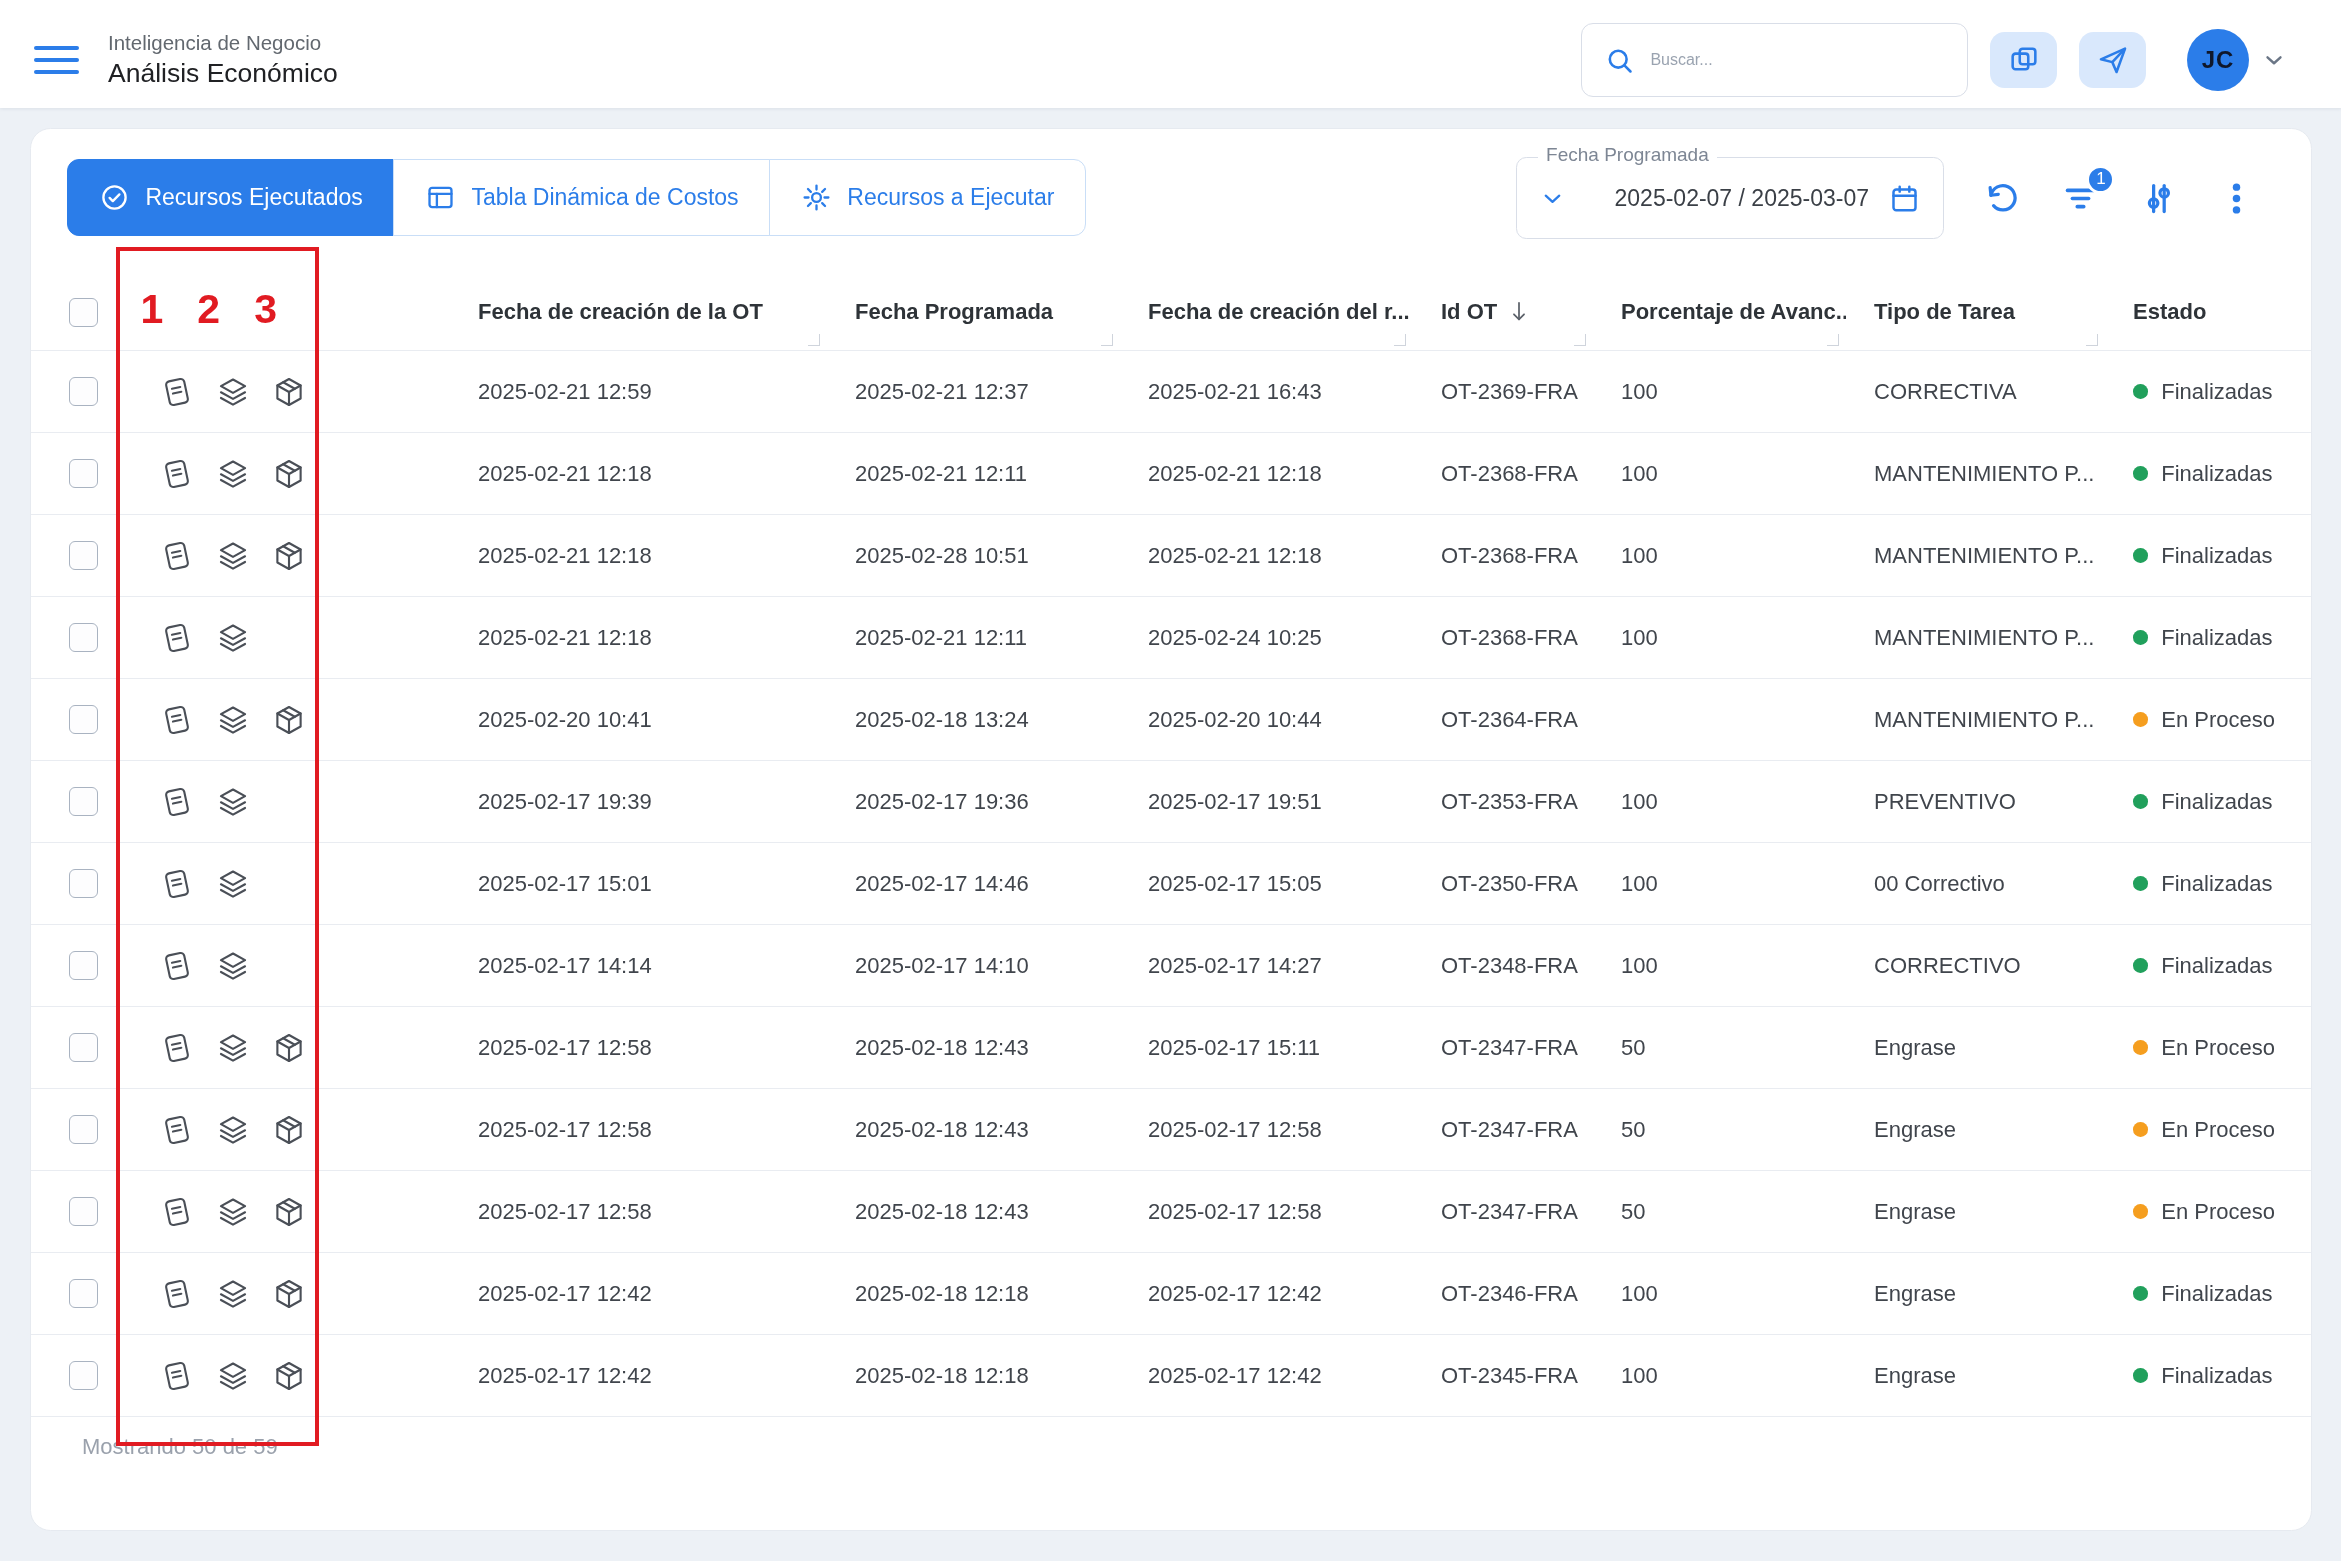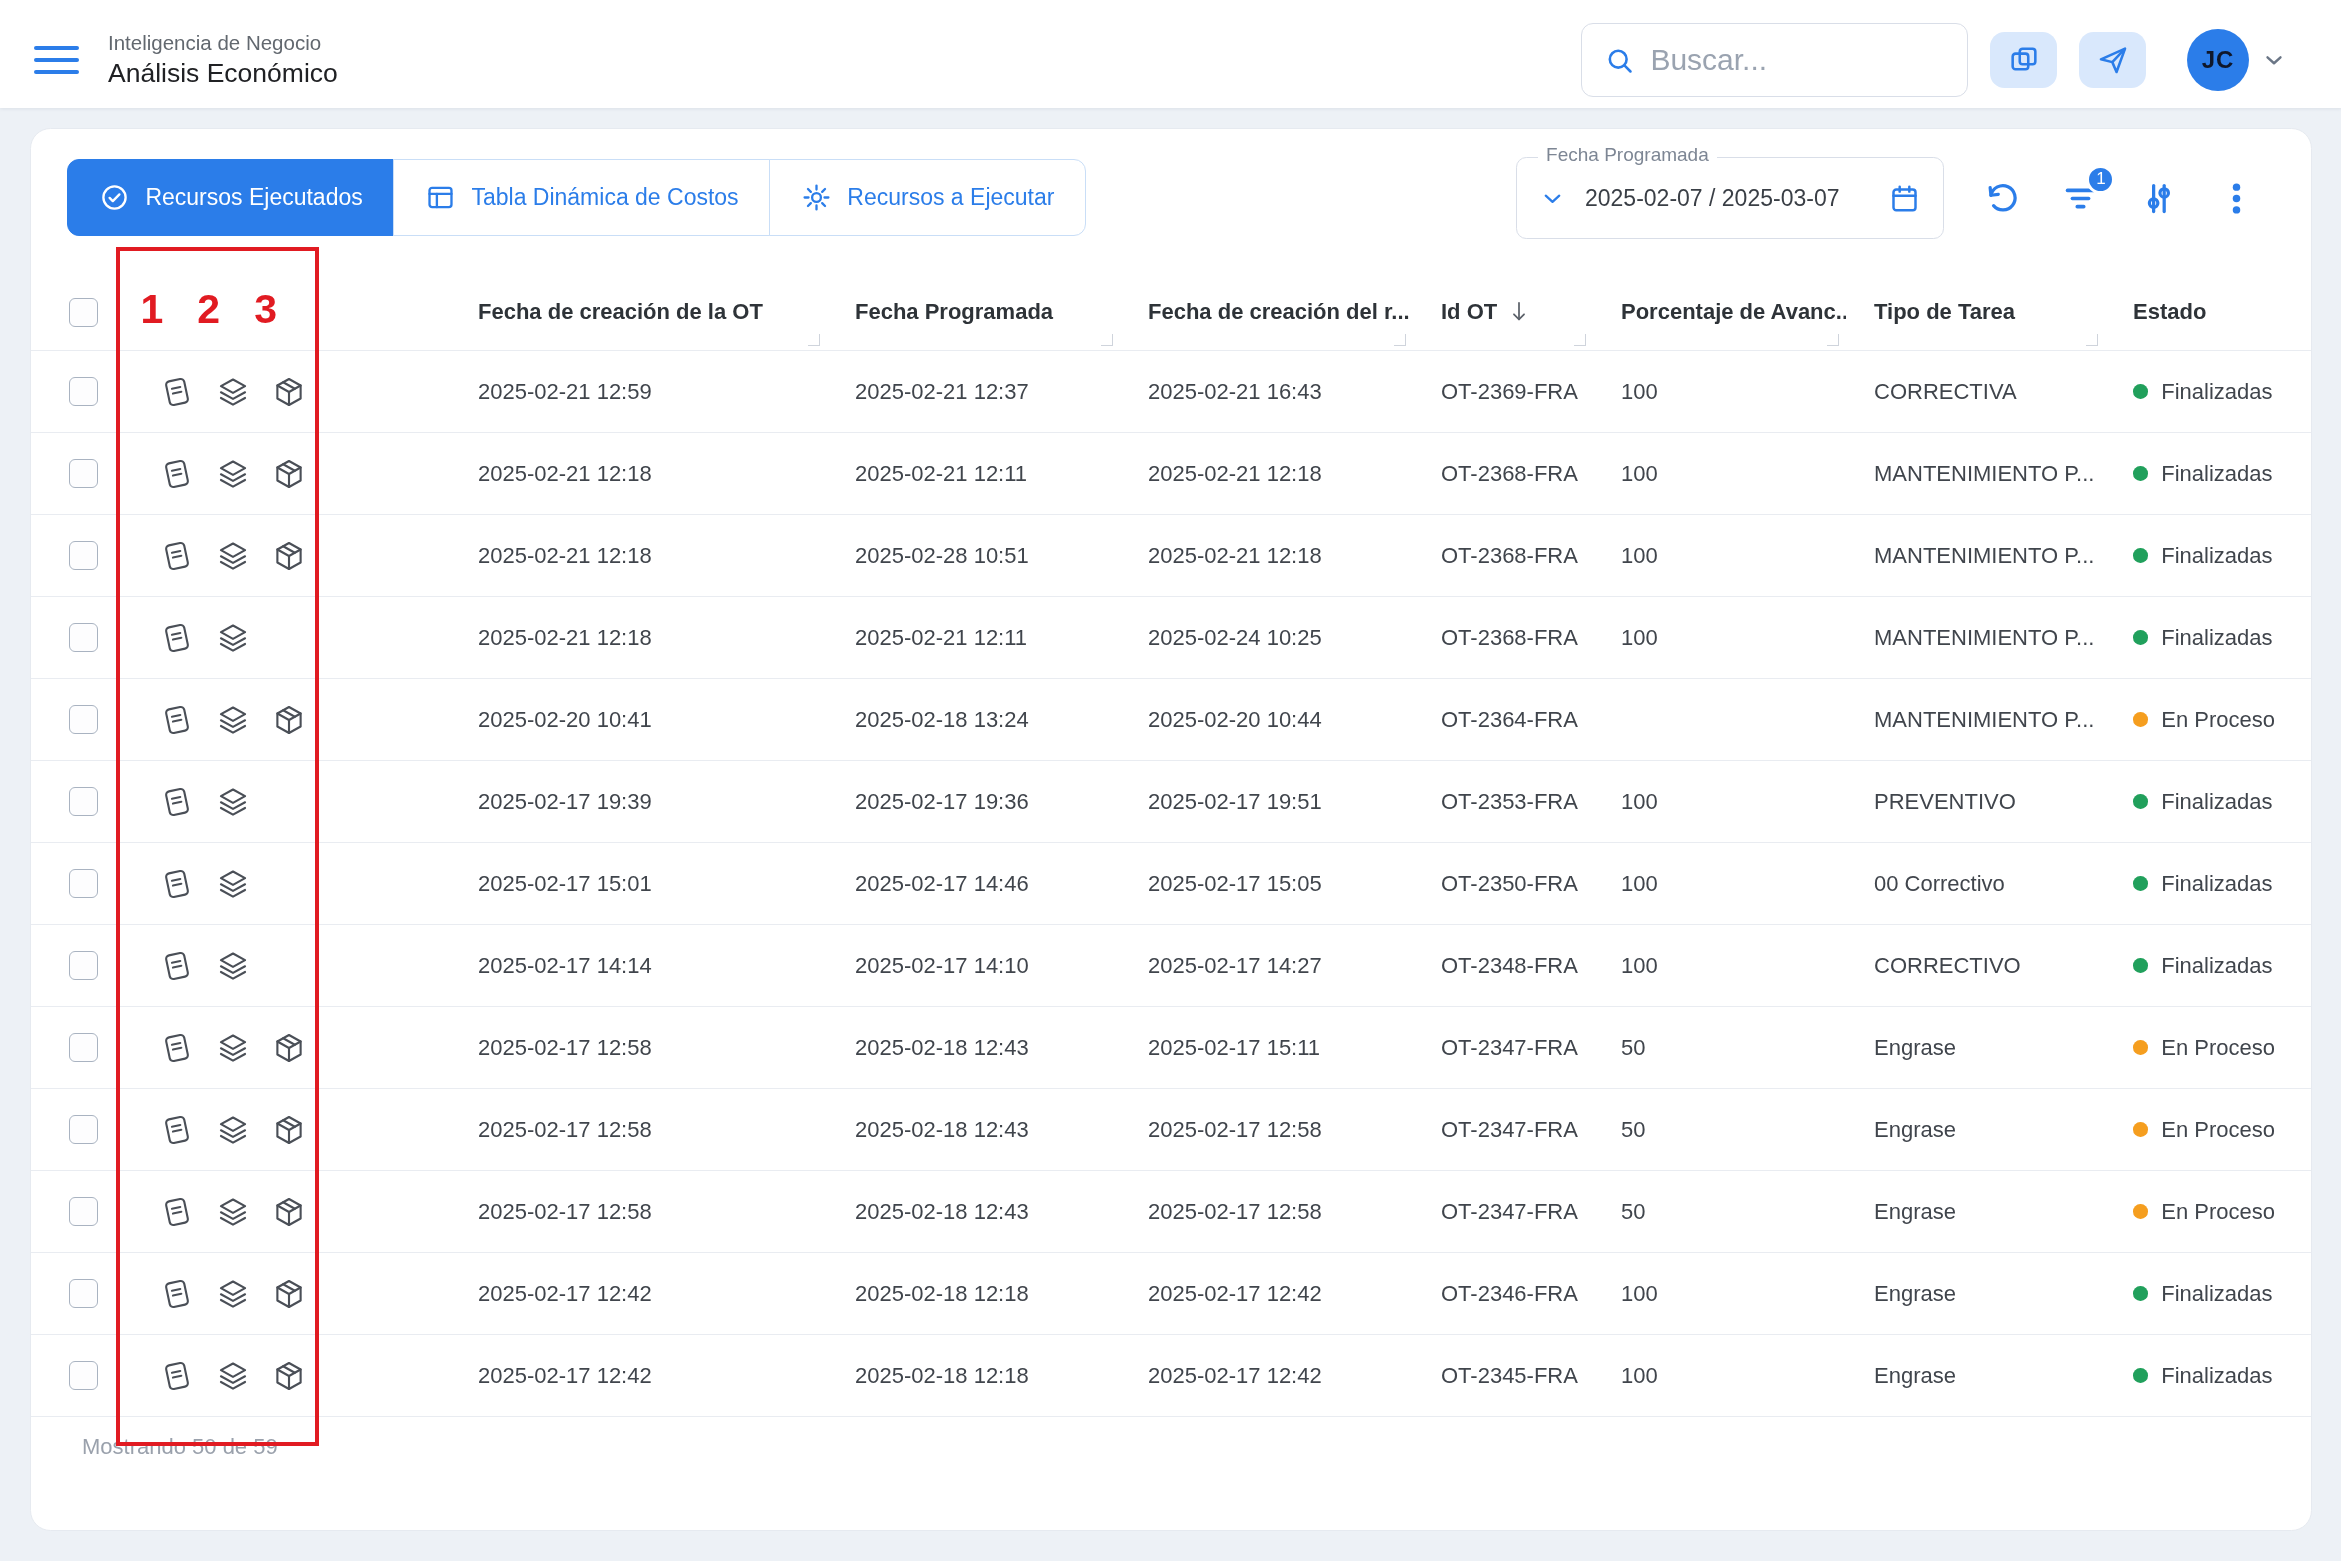--- a/index.html
+++ b/index.html
@@ -22,21 +22,21 @@
   .hamburger span { display:block; height:4.3px; border-radius:2.6px; background:var(--accent,#2b7de9); }
   .title-block { margin-left:29px; }
   .app-subtitle { font-size:20.5px; color:#62686f; line-height:26px; }
   .app-title { font-size:26.5px; color:#202124; line-height:34px; }
   .topbar-right { margin-left:auto; display:flex; align-items:center; gap:22px; }
   .search-box {
     width:387px; height:74px; border:1.7px solid #d9dee8; border-radius:12px;
     display:flex; align-items:center; gap:15.4px; padding:0 22px; background:#fff;
   }
   .search-box input {
-    border:none; outline:none; flex:1; font-size:30px; color:#a21caf;
+    border:none; outline:none; flex:1; font-size:16px; color:#a21caf;
     font-family:"Liberation Sans", sans-serif; background:transparent;
   }
   .search-box input::placeholder { color:#9aa3b0; }
   .pill-btn {
     width:67px; height:56px; border-radius:14.6px; background:var(--accent-light,#d9e8fc);
     display:flex; align-items:center; justify-content:center; cursor:pointer; border:none;
   }
   .avatar-group { display:flex; align-items:center; gap:12px; margin-left:19px; cursor:pointer; }
   .avatar {
     width:62px; height:62px; border-radius:50%; background:var(--accent,#2b7de9);
@@ -66,21 +66,21 @@
   
   .controls { margin-left:auto; display:flex; align-items:center; gap:39px; height:82px; }
   .date-box {
     position:relative; width:428px; height:82px; border:1.7px solid #d9dee8;
     border-radius:10.3px; display:flex; align-items:center; padding:0 22px; gap:19px; cursor:pointer;
   }
   .date-label {
     position:absolute; top:-13.7px; left:20.5px; background:#fff; padding:0 8.6px;
     font-size:19px; color:#7d8694; white-space:nowrap;
   }
-  .date-value { font-size:23px; color:#3a3f46; flex:1; text-align:left; white-space:nowrap; }
+  .date-value { font-size:23px; color:#3a3f46; flex:1; text-align:right; white-space:nowrap; }
   .ctrl-icon { cursor:pointer; position:relative; }
   .badge {
     position:absolute; top:-13.7px; right:-15.4px; min-width:29px; height:29px; border-radius:14.6px;
     background:var(--accent,#2b7de9); border:3.4px solid #fff; color:#fff; font-size:17px;
     display:flex; align-items:center; justify-content:center; padding:0 3.4px;
   }
 
   
   .table { margin-top:31px; }
   .trow {

